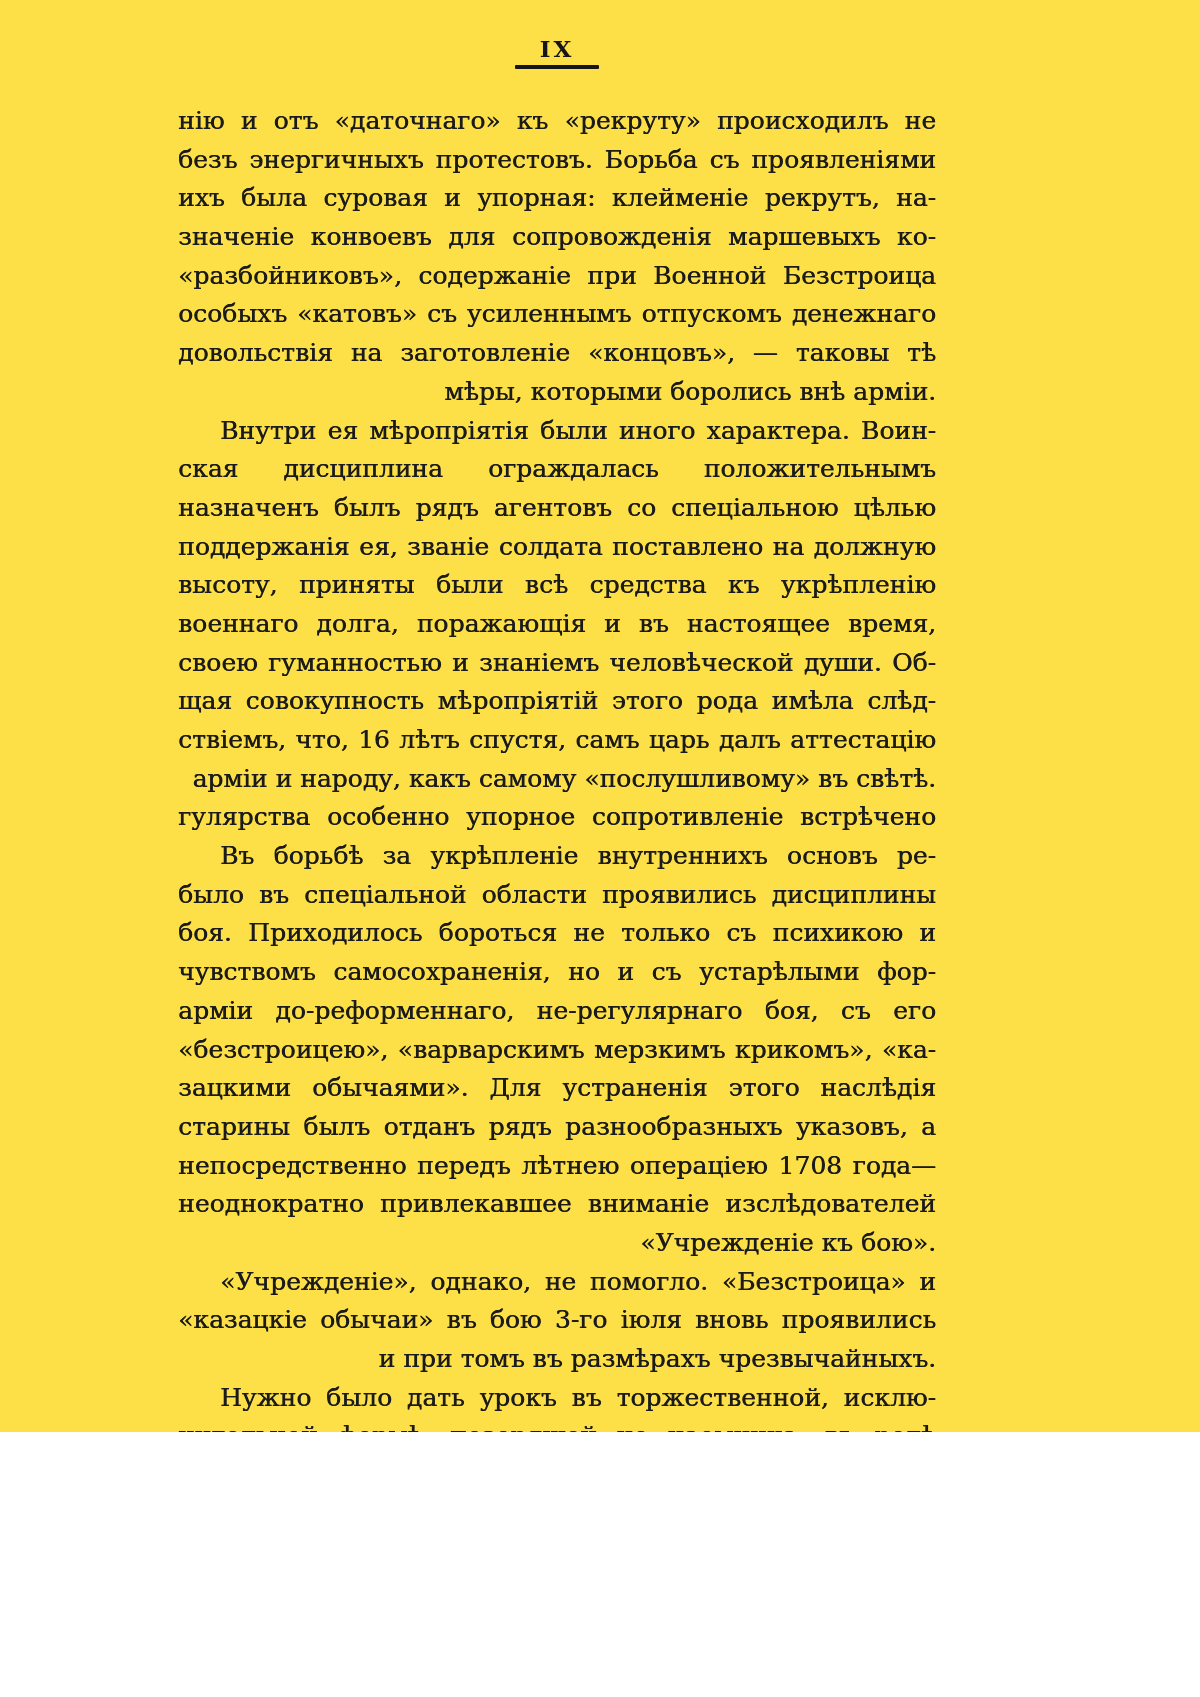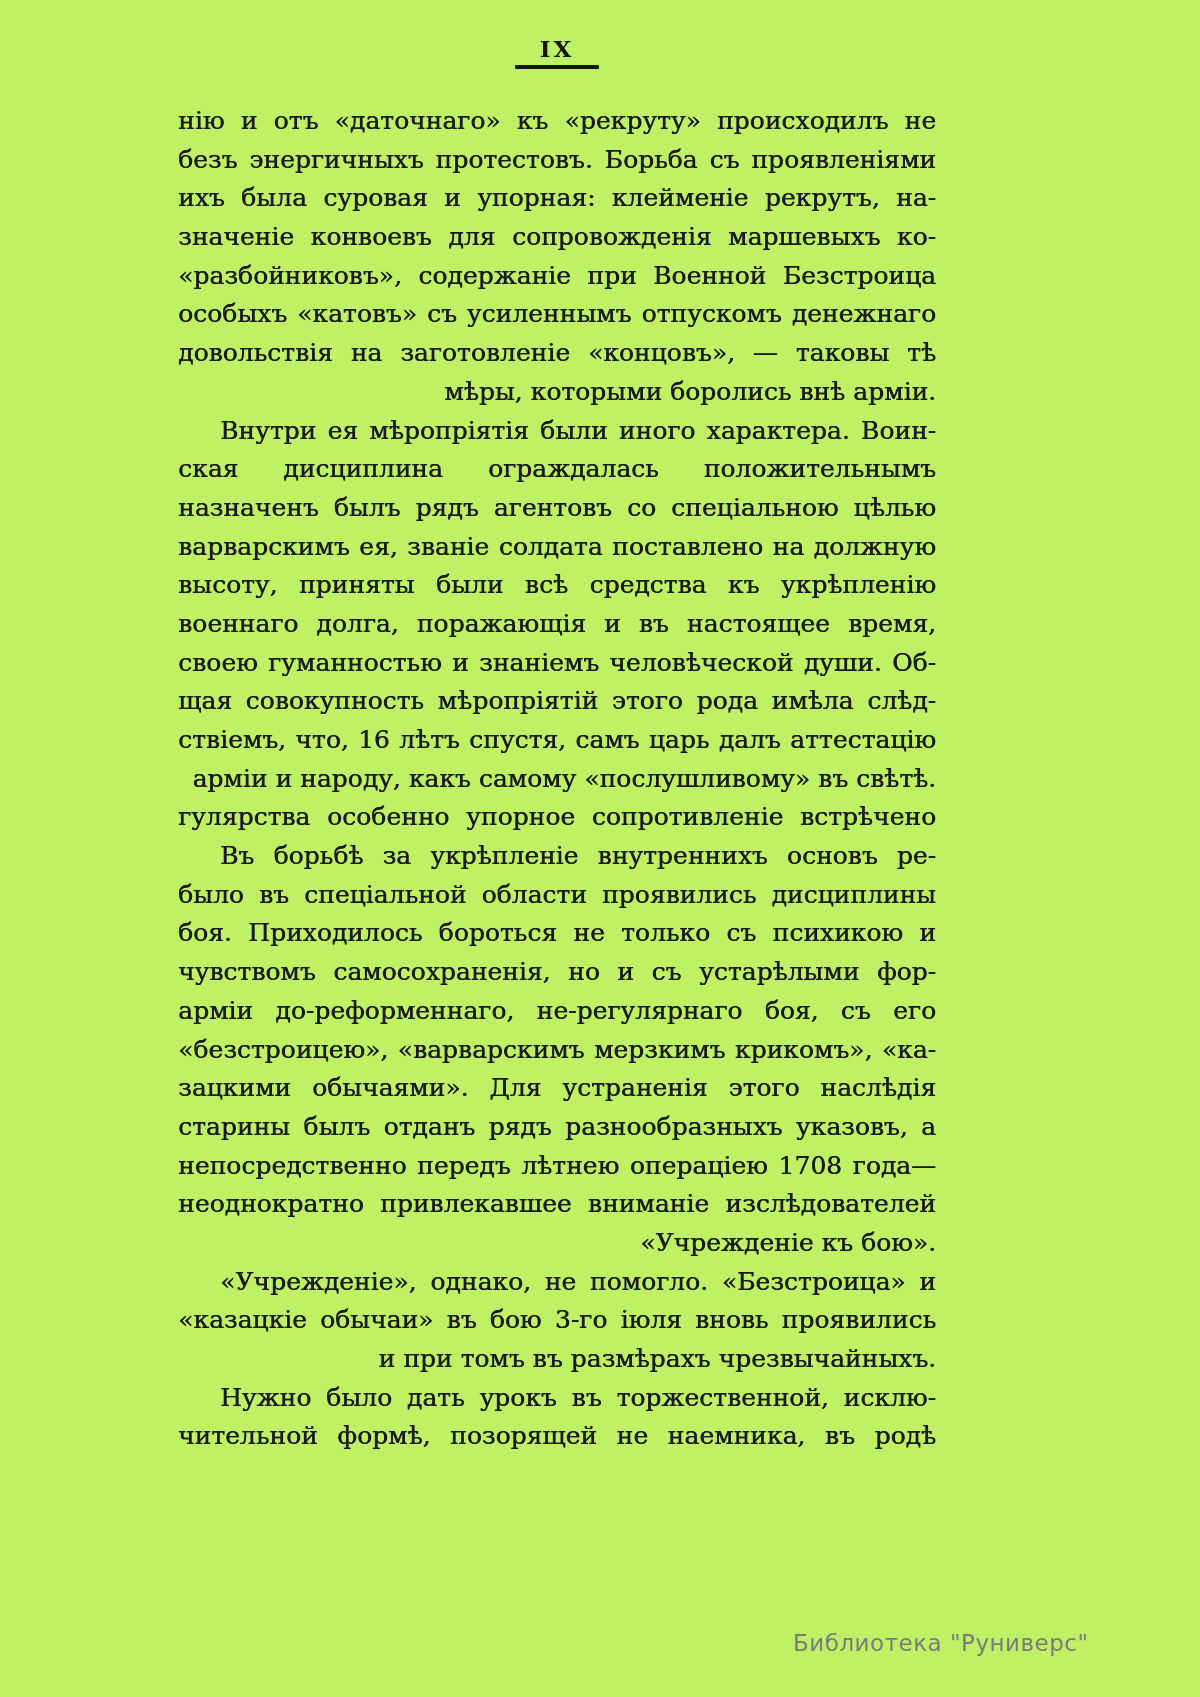--- a/index.html
+++ b/index.html
@@ -3,22 +3,22 @@
 <meta charset="utf-8">
 <style>
   html, body {
     margin: 0;
     padding: 0;
     background: #ffffff;
   }
   .page {
     position: relative;
     width: 1200px;
-    height: 1697px;
-    background: #bef264;
+    height: 1432px;
+    background: #fde047;
     overflow: hidden;
     font-family: "DejaVu Serif", serif;
   }
   .page-header {
     position: absolute;
     top: 36px;
     left: 178px;
     width: 758px;
     text-align: center;
   }
@@ -86,21 +86,21 @@
       <div class="line j">безъ энергичныхъ протестовъ. Борьба съ проявленіями</div>
       <div class="line j">ихъ была суровая и упорная: клейменіе рекрутъ, на-</div>
       <div class="line j">значеніе конвоевъ для сопровожденія маршевыхъ ко-</div>
       <div class="line j">«разбойниковъ», содержаніе при Военной Безстроица</div>
       <div class="line j">особыхъ «катовъ» съ усиленнымъ отпускомъ денежнаго</div>
       <div class="line j">довольствія на заготовленіе «концовъ», — таковы тѣ</div>
       <div class="line">мѣры, которыми боролись внѣ арміи.</div>
       <div class="line j ind">Внутри ея мѣропріятія были иного характера. Воин-</div>
       <div class="line j">ская дисциплина ограждалась положительнымъ закономъ,</div>
       <div class="line j">назначенъ былъ рядъ агентовъ со спеціальною цѣлью</div>
-      <div class="line j">варварскимъ ея, званіе солдата поставлено на должную</div>
+      <div class="line j">поддержанія ея, званіе солдата поставлено на должную</div>
       <div class="line j">высоту, приняты были всѣ средства къ укрѣпленію</div>
       <div class="line j">военнаго долга, поражающія и въ настоящее время,</div>
       <div class="line j">своею гуманностью и знаніемъ человѣческой души. Об-</div>
       <div class="line j">щая совокупность мѣропріятій этого рода имѣла слѣд-</div>
       <div class="line j">ствіемъ, что, 16 лѣтъ спустя, самъ царь далъ аттестацію</div>
       <div class="line">арміи и народу, какъ самому «послушливому» въ свѣтѣ.</div>
       <div class="line j">гулярства особенно упорное сопротивленіе встрѣчено</div>
       <div class="line j ind">Въ борьбѣ за укрѣпленіе внутреннихъ основъ ре-</div>
       <div class="line j">было въ спеціальной области проявились дисциплины</div>
       <div class="line j">боя. Приходилось бороться не только съ психикою и</div>

